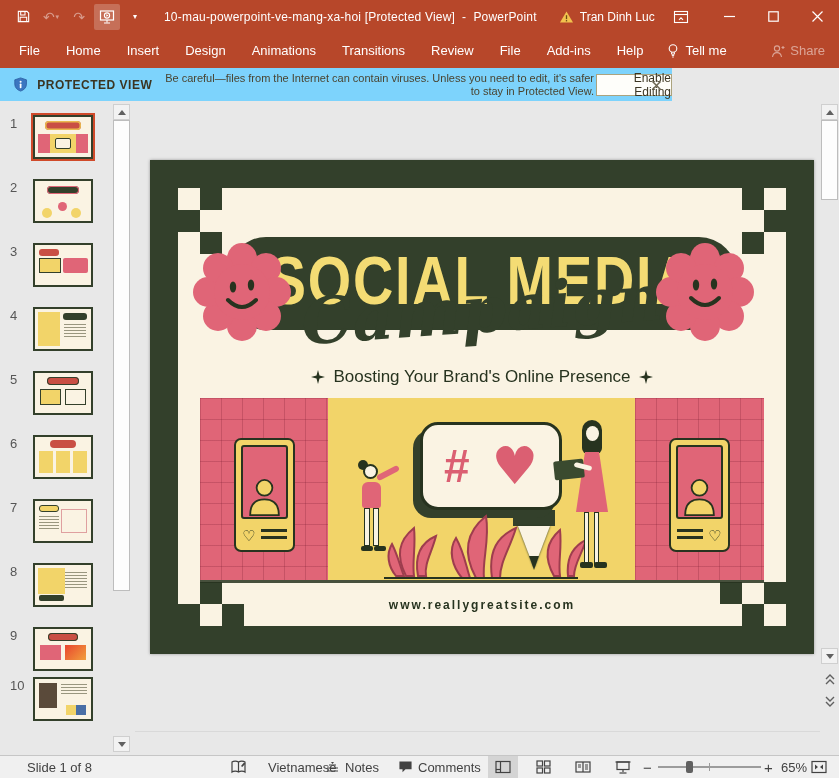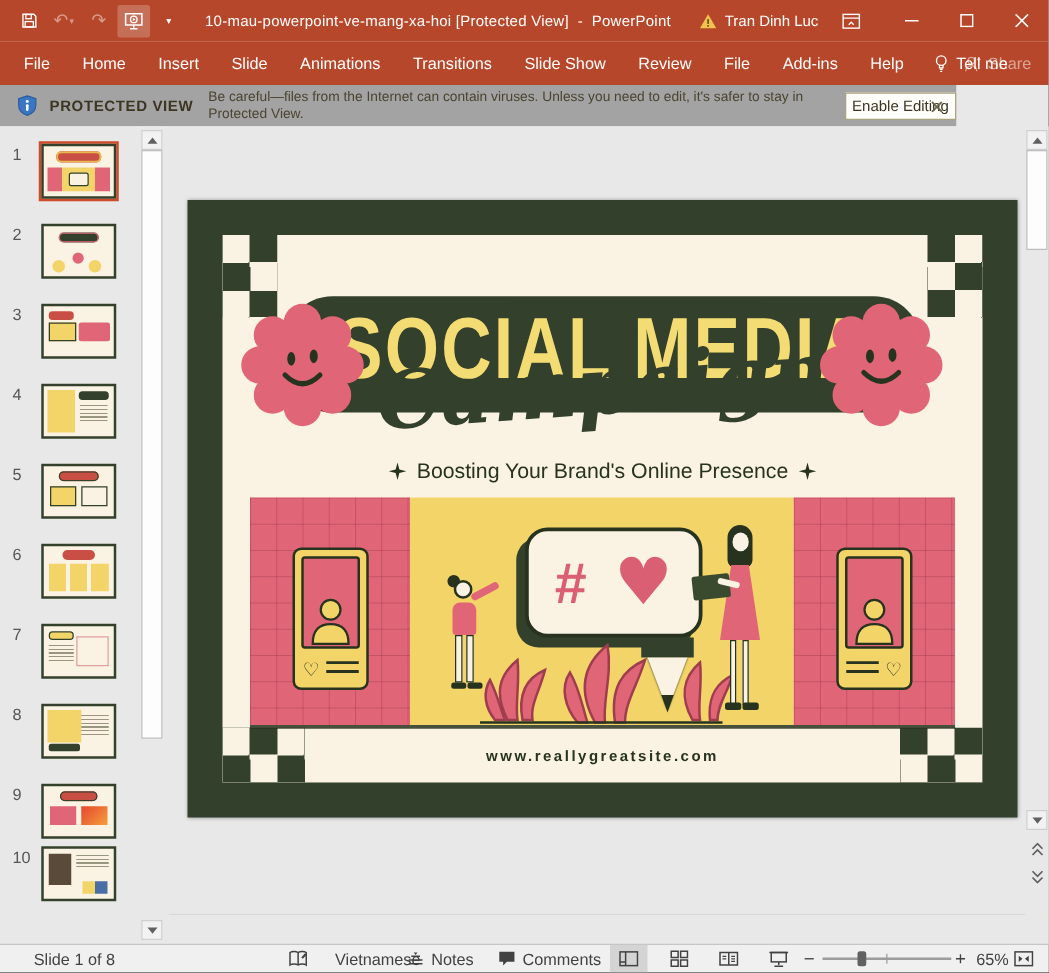--- a/index.html
+++ b/index.html
@@ -21,21 +21,21 @@
   .ribbon-opts{position:absolute;right:138px;top:0;height:33px;width:40px;display:flex;align-items:center;justify-content:center;}
 
   
   .tabbar{position:absolute;left:0;top:33px;width:839px;height:35px;background:#B7472A;display:flex;align-items:center;color:#fff;font-size:13px;}
   .tab{padding:0 13px;height:35px;display:flex;align-items:center;cursor:default;}
   .tab:first-child{margin-left:6px;}
   .tellme{display:flex;align-items:center;gap:5px;margin-left:10px;}
   .share{position:absolute;right:14px;display:flex;align-items:center;gap:5px;opacity:.5;}
 
   
-  .banner{position:absolute;left:0;top:68px;width:765px;height:33px;background:#a3a3a3;display:flex;align-items:center;color:#3B3522;}
+  .banner{position:absolute;left:0;top:68px;width:672px;height:33px;background:#7dd3fc;display:flex;align-items:center;color:#3B3522;text-align:right;}
   .banner-shield{margin-left:14px;}
   .banner-label{margin-left:10px;font-size:12px;font-weight:bold;letter-spacing:.5px;color:#3B3522;white-space:nowrap;}
   .banner-msg{margin-left:12px;font-size:11px;line-height:13px;width:552px;color:#4A4430;}
   .banner-btn{margin-left:2px;width:97px;height:22px;background:#FEFEFA;border:1px solid #ABA37E;font-size:12px;color:#3B3522;display:flex;align-items:center;justify-content:center;cursor:pointer;}
   .banner-close{position:absolute;right:7px;top:8px;width:18px;height:18px;display:flex;align-items:center;justify-content:center;color:#6a6450;}
 
   
   .workspace{position:absolute;left:0;top:101px;width:839px;height:654px;background:#E8E8E8;}
 
   
@@ -189,24 +189,23 @@
             <path d="M0.5 0.5l10 10M10.5 0.5l-10 10" stroke="#fff" stroke-width="1.2"></path>
           </svg>
         </div>
     </div>
   </div>
 
   <div class="tabbar">
     <div class="tab">File</div>
     <div class="tab">Home</div>
     <div class="tab">Insert</div>
-    <div class="tab">Slide</div>
+    <div class="tab">Design</div>
     <div class="tab">Animations</div>
     <div class="tab">Transitions</div>
-    <div class="tab">Slide Show</div>
     <div class="tab">Review</div>
     <div class="tab">File</div>
     <div class="tab">Add-ins</div>
     <div class="tab">Help</div>
     <div class="tellme">
       <svg width="14" height="15" viewBox="0 0 14 15">
           <circle cx="7" cy="5.5" r="3.8" fill="none" stroke="#fff" stroke-width="1.1"></circle>
           <path d="M5.6 9.2v2h2.8v-2M5.8 12.4h2.4M6.2 14h1.6" stroke="#fff" stroke-width="1" fill="none"></path>
         </svg>
       <span>Tell me</span>

